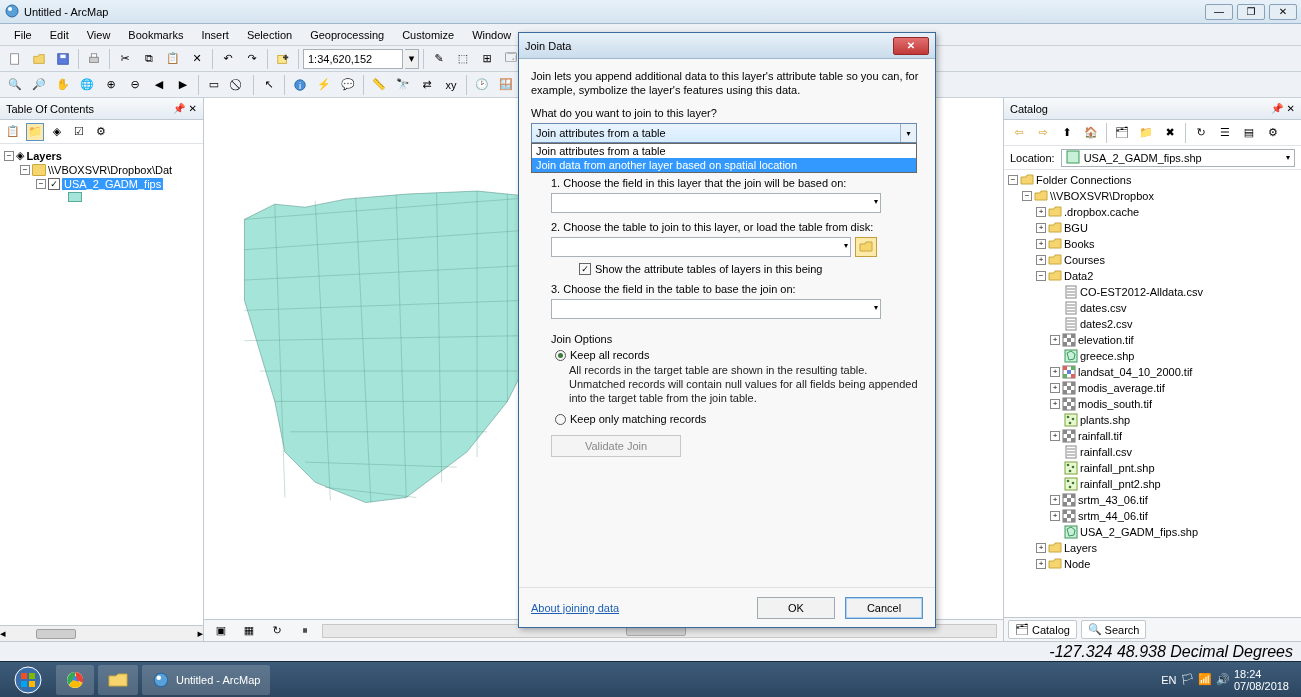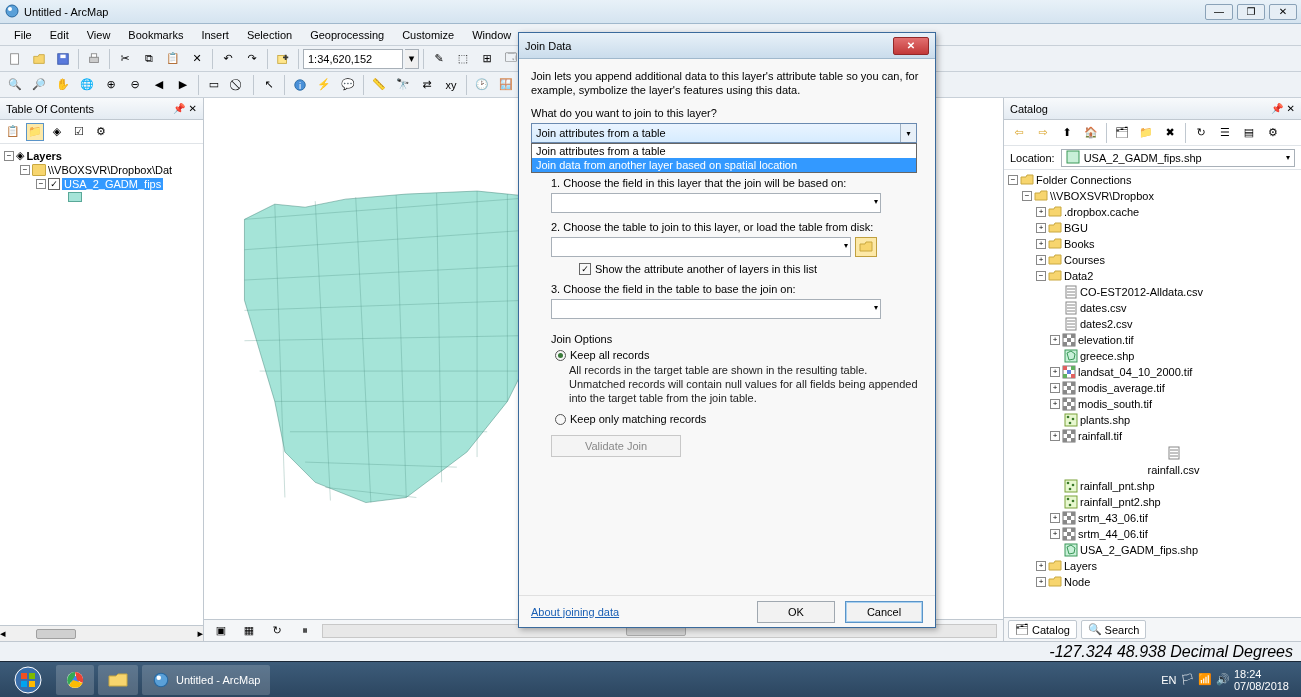--- a/index.html
+++ b/index.html
@@ -94,21 +94,21 @@
 .browse-btn { width: 22px; height: 20px; border: 1px solid #c0a040; background: #fde9a8; display: inline-flex; align-items: center; justify-content: center; margin-left: 4px; }
 .chk-row { display: flex; align-items: center; gap: 4px; margin: 6px 0 0 28px; }
 .join-options { margin-top: 14px; padding-left: 20px; }
 .join-options .hdr { margin-bottom: 4px; }
 .radio-row { display: flex; align-items: center; gap: 4px; margin: 4px 0 2px 4px; }
 .radio { width: 11px; height: 11px; border: 1px solid #555; border-radius: 50%; display: flex; align-items: center; justify-content: center; }
 .radio .dot { width: 5px; height: 5px; background: #3a7a3a; border-radius: 50%; }
 .desc { margin: 2px 0 8px 18px; line-height: 14px; color: #222; }
 .validate-row { display: flex; justify-content: flex-start; margin-top: 10px; }
 .validate-btn { width: 130px; height: 22px; border: 1px solid #c8c8c8; background: #f4f4f4; color: #888; display: flex; align-items: center; justify-content: center; }
-.dialog-footer { height: 32px; border-top: 1px solid #e0e0e0; display: flex; align-items: center; padding: 0 12px; gap: 10px; }
+.dialog-footer { height: 40px; border-top: 1px solid #e0e0e0; display: flex; align-items: center; padding: 0 12px; gap: 10px; }
 .dialog-footer a { color: #1a5fb4; text-decoration: underline; }
 .dialog-footer .spacer { flex: 1; }
 .dialog-footer .btn { width: 78px; height: 22px; border: 1px solid #a0a8b0; background: #f2f2f2; display: flex; align-items: center; justify-content: center; }
 .dialog-footer .btn.default { border: 1px solid #5a94c8; box-shadow: 0 0 0 1px #a8d0f0 inset; }
 
 
 .svg-ico { width: 14px; height: 14px; }
 </style>
 </head>
 <body>
@@ -506,21 +506,21 @@
               <rect x="1" y="1" width="12" height="12" fill="#fff" stroke="#777"></rect>
               <rect x="1" y="1" width="4" height="4" fill="#888"></rect>
               <rect x="9" y="1" width="4" height="4" fill="#888"></rect>
               <rect x="5" y="5" width="4" height="4" fill="#888"></rect>
               <rect x="1" y="9" width="4" height="4" fill="#888"></rect>
               <rect x="9" y="9" width="4" height="4" fill="#888"></rect>
             </svg>
           </span> 
           <span>rainfall.tif</span>
         </div>
-        <div class="t-row" style="padding-left: 42px; flex-direction: column;">
+        <div class="t-row" style="padding-left: 42px;">
           <span style="width:12px;display:inline-block;"></span>
           <span class="file-ico">
             <svg class="svg-ico" viewBox="0 0 14 14">
               <rect x="2" y="1" width="10" height="12" fill="#fff" stroke="#888"></rect>
               <line x1="3" y1="4" x2="11" y2="4" stroke="#888"></line>
               <line x1="3" y1="7" x2="11" y2="7" stroke="#888"></line>
               <line x1="3" y1="10" x2="11" y2="10" stroke="#888"></line>
             </svg>
           </span> 
           <span>rainfall.csv</span>
@@ -697,21 +697,21 @@
             <span class="arr">▾</span>
           </div>
         <span class="browse-btn">
             <svg class="svg-ico" viewBox="0 0 14 14">
               <path d="M1 4h5l1-2h6v9H1z" fill="#f7d56e" stroke="#c9a840"></path>
             </svg>
           </span>
       </div>
       <div class="chk-row">
         <span class="checkbox">✓</span>
-        <span>Show the attribute another of layers in this list</span>
+        <span>Show the attribute tables of layers in this being</span>
       </div>
 
       <div class="step-label">3.  Choose the field in the table to base the join on:</div>
       <div class="input-field with-arrow" style="width:330px;">
           <span class="arr">▾</span>
         </div>
     </div>
 
     <div class="join-options">
       <div class="hdr">Join Options</div>

